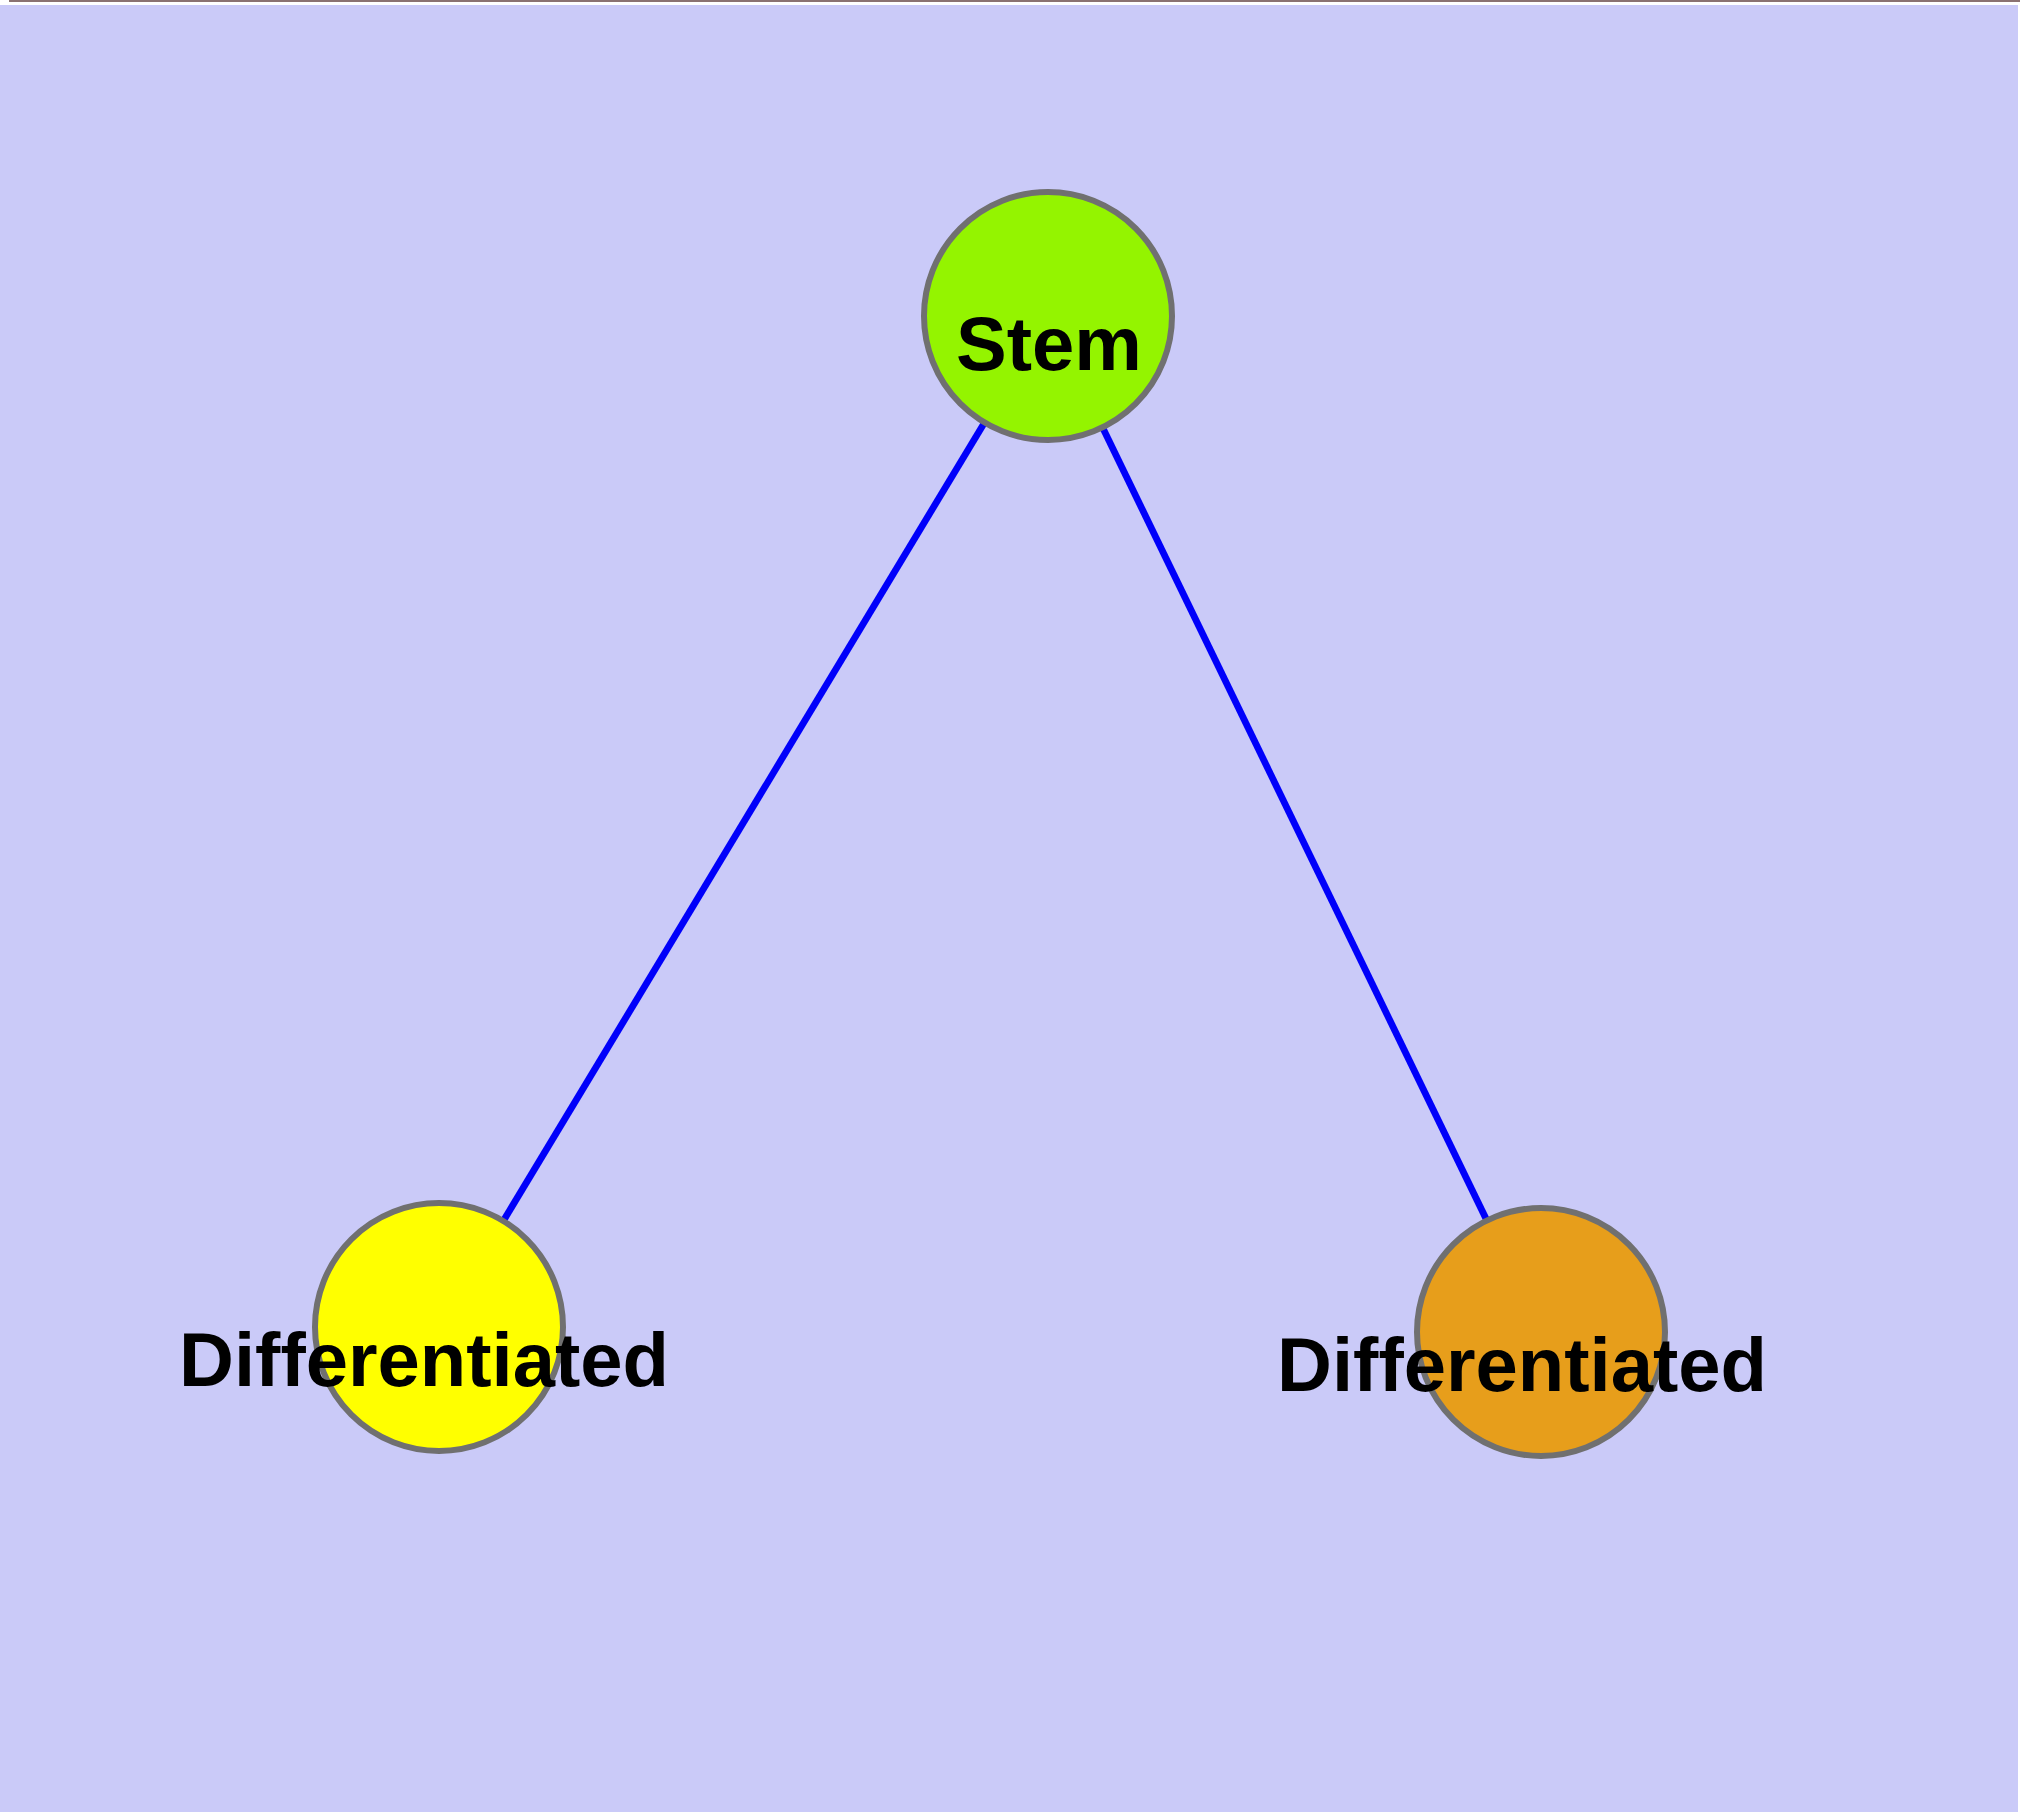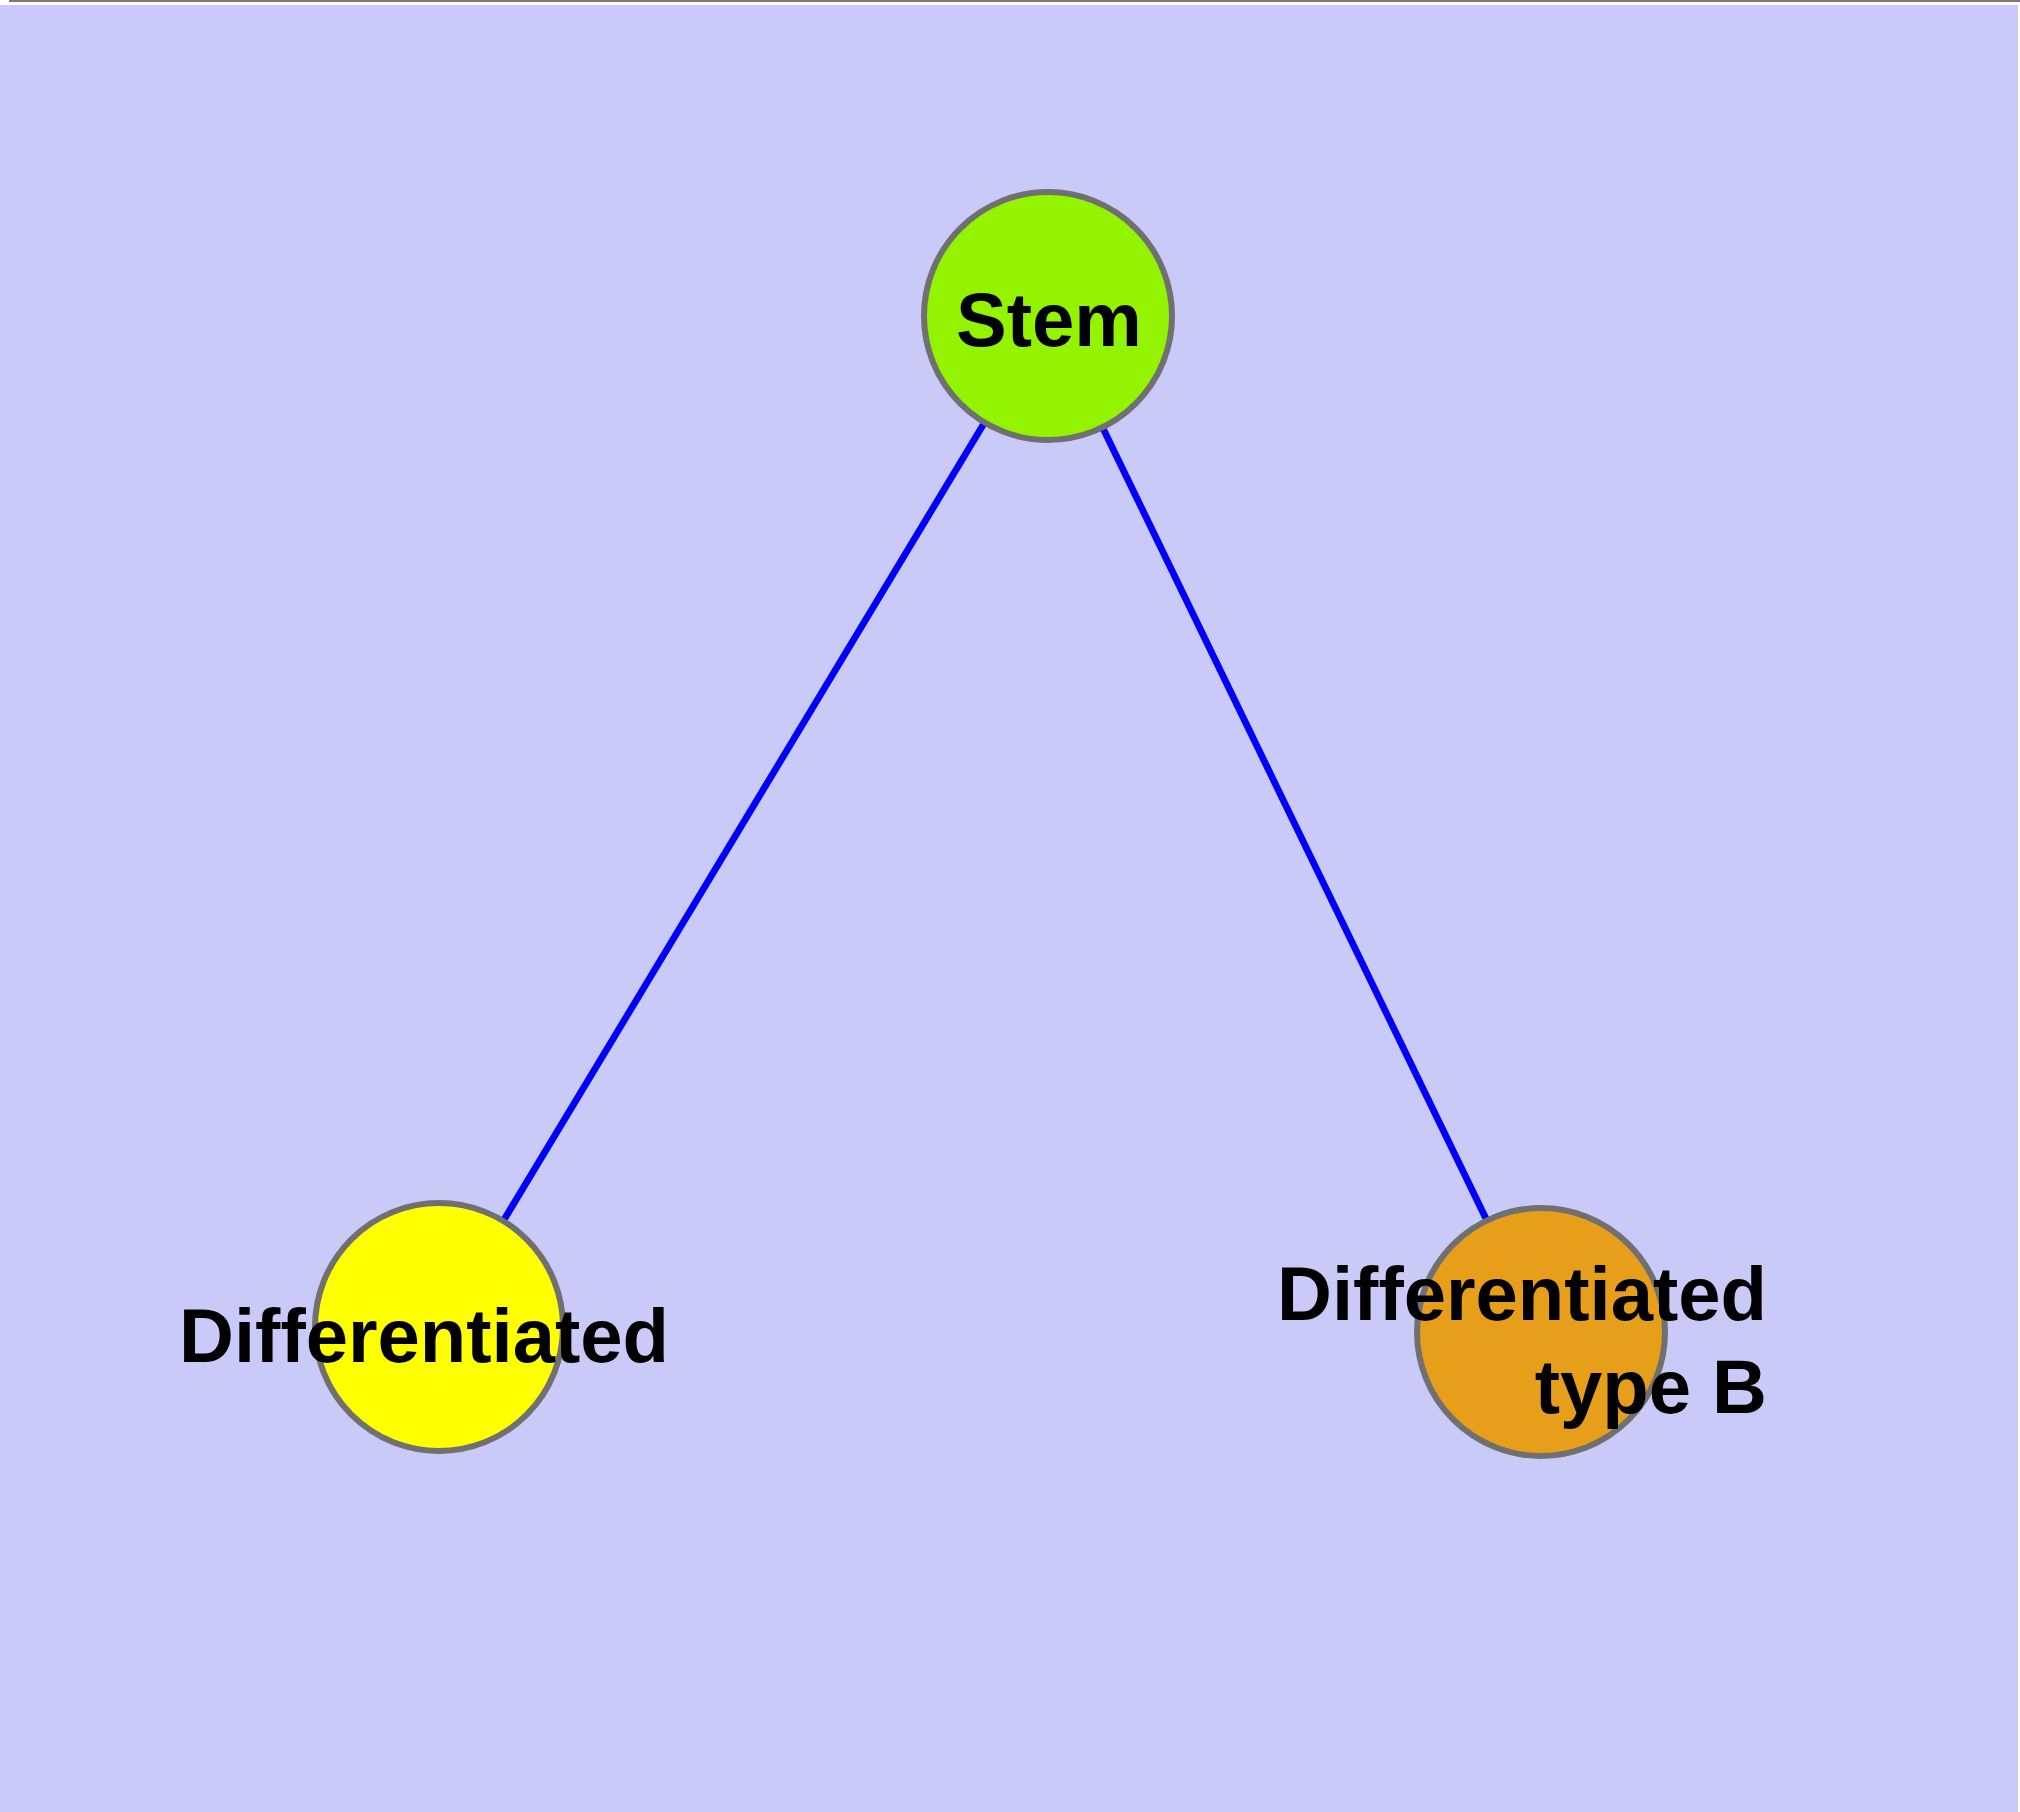--- a/index.html
+++ b/index.html
@@ -40,27 +40,28 @@
   }
   .node {
     position: absolute;
     box-sizing: border-box;
     border-radius: 50%;
     border-style: solid;
   }
   .node-label {
     position: absolute;
     transform: translate(-50%, -50%);
-    text-align: right;
+    text-align: center;
     font-size: 76px;
     font-weight: bold;
     line-height: 93px;
     color: #000000;
     white-space: nowrap;
     pointer-events: none;
+    margin-top: 24px;
   }
 </style>
 </head>
 <body>
 
 <div class="stage">
   <div class="canvas" style="background: rgb(202, 202, 248);"></div>
   <div class="top-artifact" style="background: rgb(138, 114, 114);"></div>
 
   <svg class="edge-layer" xmlns="http://www.w3.org/2000/svg" viewBox="0 0 2384 2138" width="2021" height="1812">
@@ -73,16 +74,15 @@
   <div class="node" style="left: 1414px; top: 1205px; width: 254px; height: 254px; background: rgb(231, 158, 27); border-width: 6px; border-color: rgb(112, 112, 112);"></div>
 
   <div class="node-label" style="left: 1049px; top: 319px; color: rgb(0, 0, 0);">
       <div>Stem</div>
     </div>
   <div class="node-label" style="left: 424px; top: 1335px; color: rgb(0, 0, 0);">
       <div>Differentiated</div>
     </div>
   <div class="node-label" style="left: 1522px; top: 1340px; color: rgb(0, 0, 0);">
       <div>Differentiated</div>
-      <div>type B</div>
     </div>
 </div>
 
 
 </body></html>

